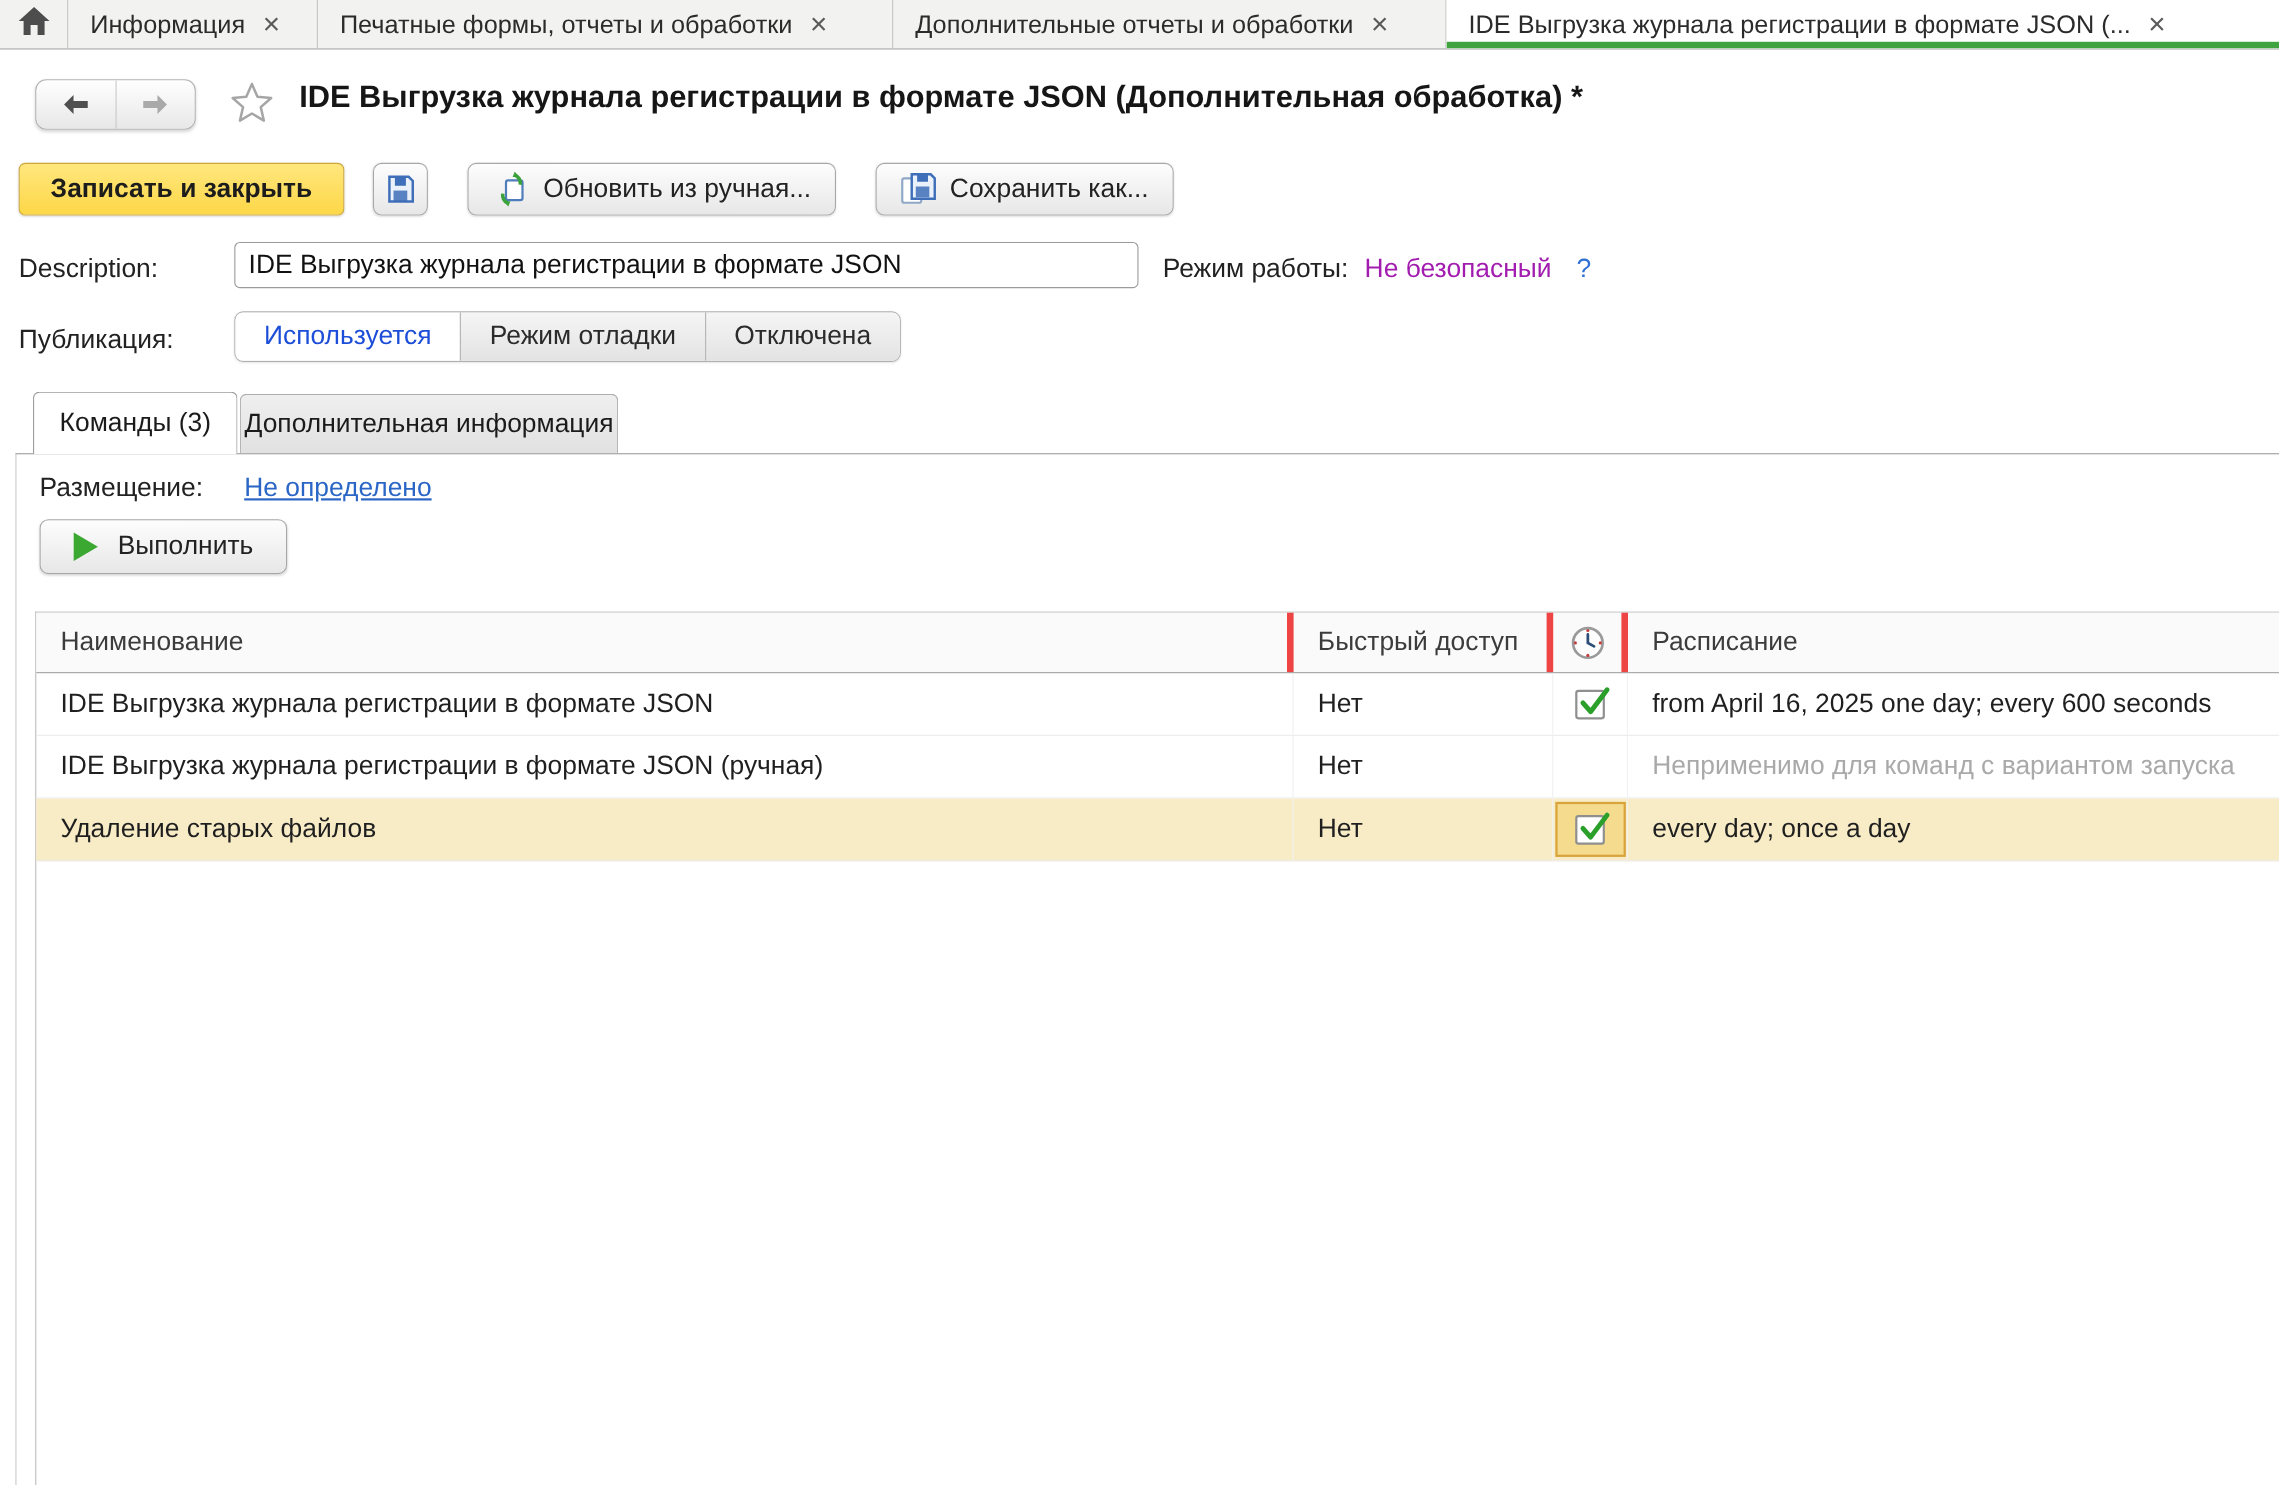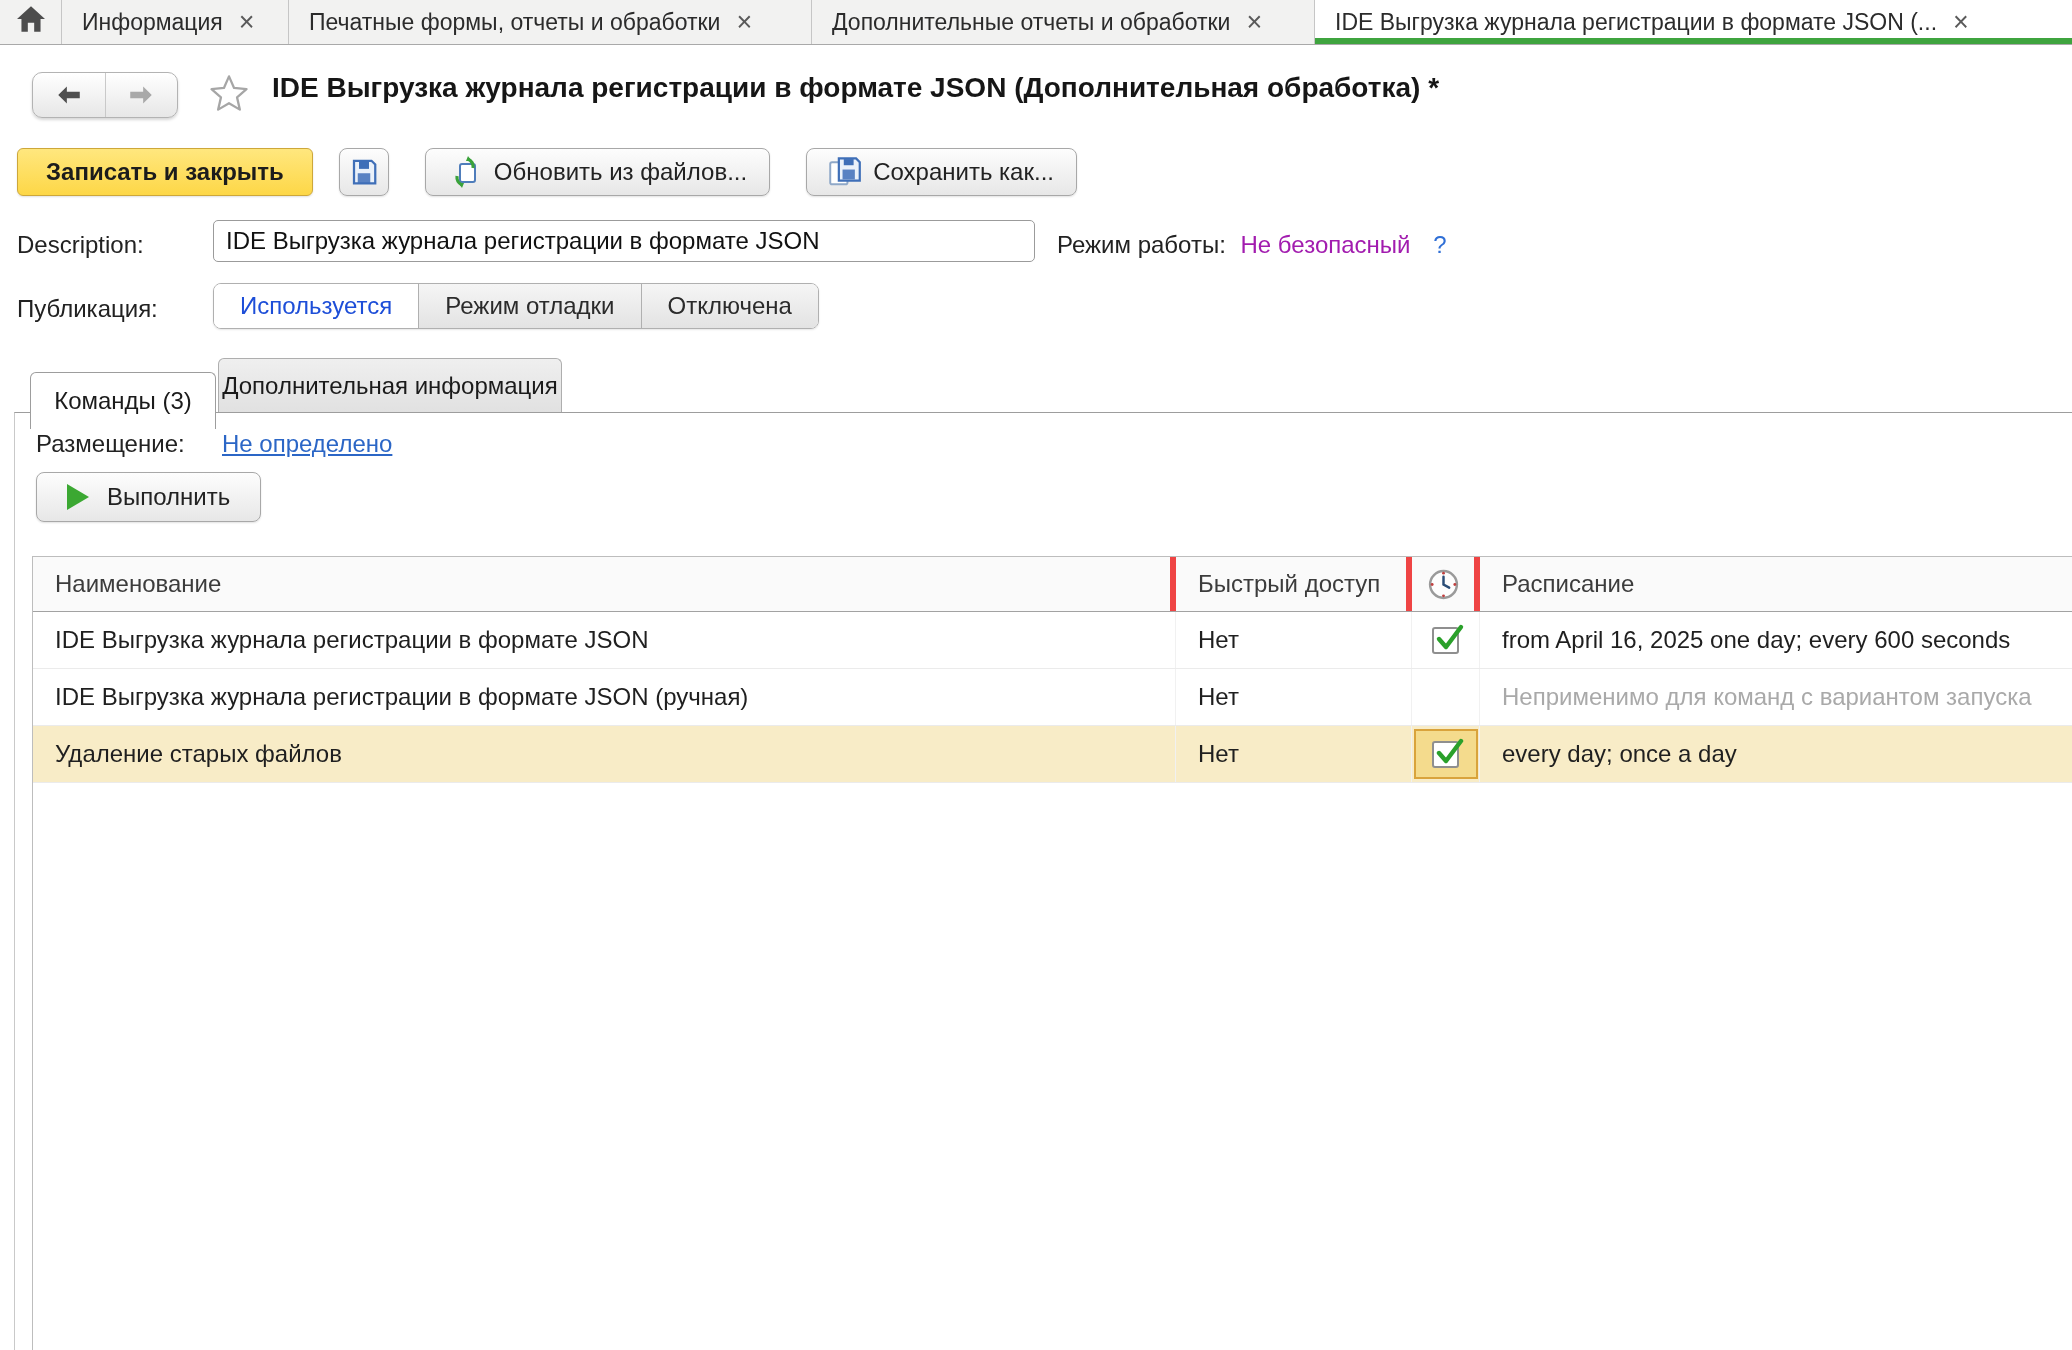--- a/index.html
+++ b/index.html
@@ -42,21 +42,21 @@
   .mode-help{color:#2f6fd6;margin-left:16px}
 
   .pub-label{top:295px;left:17px}
   .toggle{position:absolute;top:283px;left:213px;height:46px;display:flex;border:1px solid #b0b0b0;border-radius:8px;overflow:hidden;box-shadow:0 1px 2px rgba(0,0,0,.1)}
   .tgl{display:flex;align-items:center;justify-content:center;font-size:24px;padding:0 26px;background:linear-gradient(#f5f5f5,#e3e3e3);color:#2b2b2b;border-left:1px solid #b0b0b0;white-space:nowrap;cursor:default}
   .tgl:first-child{border-left:none}
   .tgl.on{background:#ffffff;color:#1d4ed8}
 
   
   .subtab{position:absolute;display:flex;align-items:center;justify-content:center;font-size:24px;border:1px solid #9d9d9d;border-bottom:none;border-radius:6px 6px 0 0;white-space:nowrap;cursor:default}
-  .subtab-commands{left:30px;top:372px;width:186px;height:57px;background:#fff;z-index:3}
+  .subtab-commands{left:30px;top:356px;width:186px;height:57px;background:#fff;z-index:3}
   .subtab-info{left:218px;top:358px;width:344px;height:54px;background:linear-gradient(#efefef,#e1e1e1);border-color:#aeaeae;z-index:1}
   .pane{position:absolute;left:14px;top:412px;right:0;bottom:0;background:#fff;border-top:1px solid #9d9d9d;border-left:1px solid #c9c9c9;z-index:2}
 
   .placement-label{top:430px;left:36px}
   .placement-link{position:absolute;top:430px;left:222px;font-size:24px;color:#2b66c6;text-decoration:underline;white-space:nowrap;cursor:pointer}
   .btn-run{position:absolute;top:472px;left:36px;height:50px;padding:0 30px}
   .play{width:0;height:0;border-left:22px solid #3ba832;border-top:13px solid transparent;border-bottom:13px solid transparent;margin-right:18px}
 
   
   .cmdtable{position:absolute;left:32px;top:556px;right:0;bottom:0;border-left:1px solid #bdbdbd;border-top:1px solid #bdbdbd;font-size:24px;background:#fff}
@@ -143,21 +143,21 @@
       </svg>
     </div>
     <div class="btn btn-update">
       <svg width="34" height="32" viewBox="0 0 34 32">
         <rect x="12" y="8" width="15" height="18" rx="2" fill="#ffffff" stroke="#4f7dbb" stroke-width="2"></rect>
         <path d="M9 20 a9 9 0 0 0 5 9" fill="none" stroke="#3aa23a" stroke-width="3.2"></path>
         <path d="M14 32 l2 -5 -5.5 0 z" fill="#3aa23a"></path>
         <path d="M25 12 a9 9 0 0 0 -5 -9" fill="none" stroke="#3aa23a" stroke-width="3.2"></path>
         <path d="M20 0 l-2 5 5.5 0 z" fill="#3aa23a"></path>
       </svg>
-      <span>Обновить из файлов...</span>
+      <span>Обновить из ручная...</span>
     </div>
     <div class="btn btn-saveas">
       <svg width="32" height="30" viewBox="0 0 26 24">
         <rect x="1" y="4" width="14" height="18" rx="1.5" fill="#ffffff" stroke="#8fa8c8" stroke-width="1.6"></rect>
         <path d="M8 1 H22 L25 4 V19 H8 Z" fill="#eaf1fa" stroke="#3f6fb8" stroke-width="1.8"></path>
         <rect x="12" y="1.5" width="8" height="5" fill="#3f6fb8"></rect>
         <rect x="11" y="10" width="10" height="8" fill="#3f6fb8" opacity="0.85"></rect>
       </svg>
       <span>Сохранить как...</span>
     </div>

